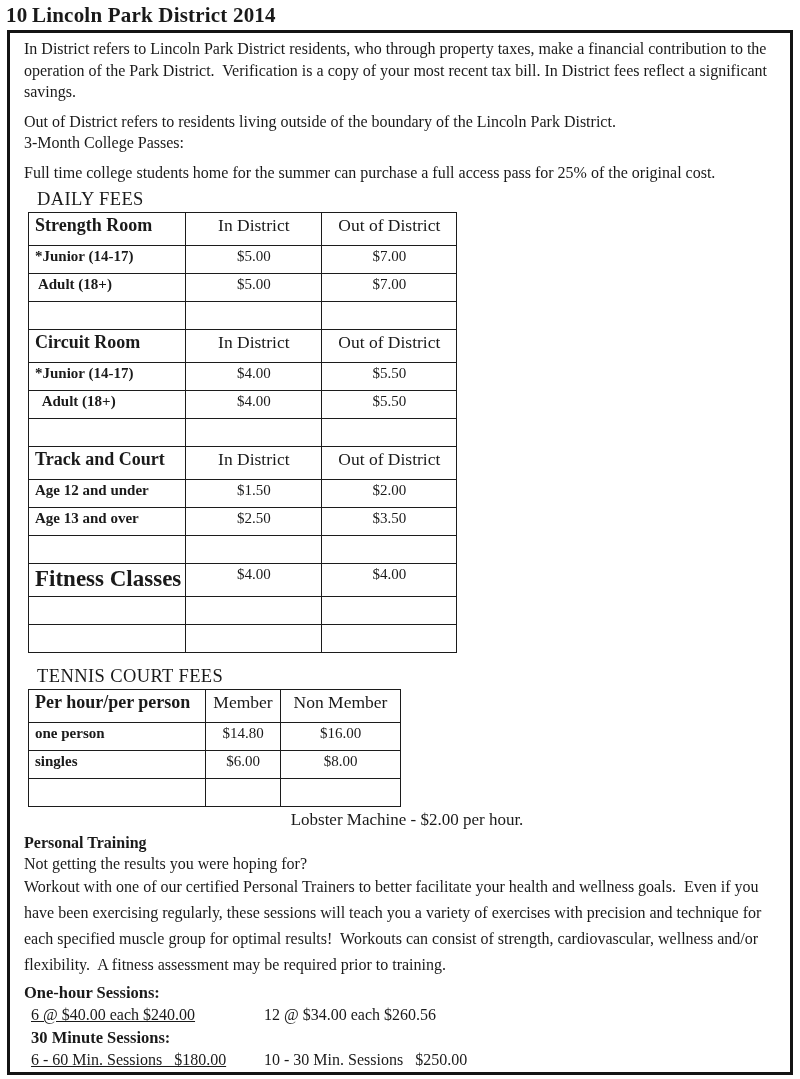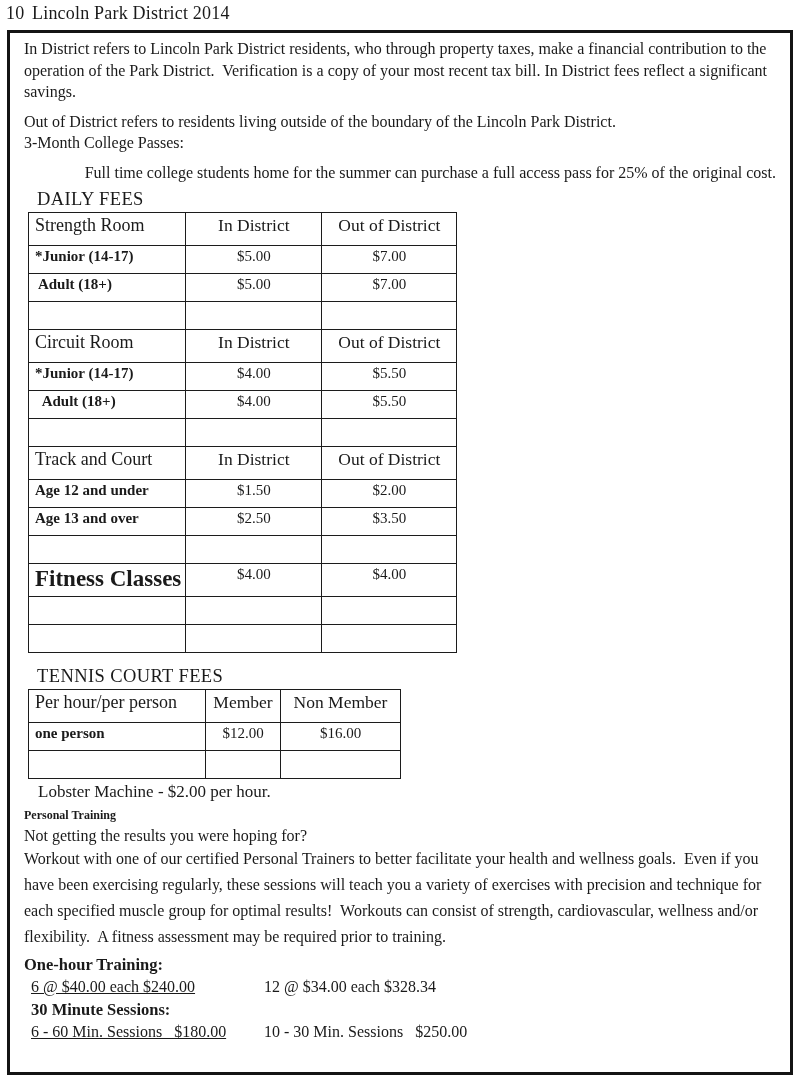--- a/index.html
+++ b/index.html
@@ -9,40 +9,40 @@
     width: 800px;
     height: 1079px;
     background: #ffffff;
     color: #1a1a1a;
     font-family: "Liberation Serif", serif;
     overflow: hidden;
   }
   .doc-header {
     position: absolute;
     top: 3px; left: 6px; right: 6px;
-    font-weight: normal;
-    font-size: 18px;
+    font-weight: bold;
+    font-size: 21px;
     letter-spacing: 0.2px;
   }
   .doc-header .num { display: inline-block; min-width: 26px; }
   .content-box {
     position: absolute;
     top: 30px; left: 7px; right: 7px; bottom: 4px;
     border: 3px solid #141414;
     padding: 5px 14px 20px 14px;
     overflow: hidden;
   }
   p { margin: 0; }
   .intro {
     font-size: 16px;
     line-height: 21.6px;
     white-space: pre-wrap;
     margin-bottom: 8px;
   }
-  .intro.last { margin-bottom: 0; text-align: right; }
+  .intro.last { margin-bottom: 0; }
   h2.section {
     font-size: 18.5px;
     font-weight: normal;
     letter-spacing: 0.4px;
     margin: 5px 0 2px 13px;
   }
   h2.section.tennis-h { margin-top: 13px; }
   table.fees {
     border-collapse: collapse;
     table-layout: fixed;
@@ -51,31 +51,32 @@
   table.fees td {
     border: 1.6px solid #1c1c1c;
     vertical-align: top;
     padding: 2px 4px 0 4px;
     white-space: pre;
     overflow: hidden;
   }
   table.fees td.c0 { text-align: left; padding-left: 6px; font-weight: bold; }
   table.fees td.c1, table.fees td.c2 { text-align: center; }
   tr.header td { height: 33px; font-size: 17.5px; }
-  tr.header td.c0 { font-weight: normal; font-size: 18px; }
+  tr.header td.c0 { font-weight: bold; font-size: 18px; }
   tr.data td  { height: 28px; font-size: 15px; }
   tr.blank td { height: 28px; }
   tr.label td { height: 33px; }
   tr.label td.c0 { font-size: 23px; }
   tr.label td.c1, tr.label td.c2 { font-size: 15px; }
   .lobster {
     font-size: 17px;
     margin: 3px 0 3px 14px;
-  }
-  .pt-head { font-weight: bold; font-size: 12px; line-height: 20px; }
+    text-align: center;
+  }
+  .pt-head { font-weight: bold; font-size: 16px; line-height: 20px; }
   .pt-line { font-size: 16px; line-height: 21.4px; white-space: pre-wrap; }
   .pt-body { font-size: 16px; line-height: 26px; white-space: pre-wrap; }
   .sess-head { font-weight: bold; font-size: 16.5px; line-height: 20px; margin-top: 5px; }
   .sess-head.thirty { margin-left: 7px; margin-top: 3px; }
   .sess-line { font-size: 16px; line-height: 21px; margin: 1px 0 0 7px; }
   .sess-line .opt1 { display: inline-block; min-width: 233px; white-space: pre; text-decoration: underline; }
   .sess-line .opt2 { white-space: pre; }
 </style>
 </head>
 <body>
@@ -190,37 +191,42 @@
           <col style="width:120px">
         </colgroup>
       <tbody>
           <tr class="header">
             <td class="c0">Per hour/per person</td>
             <td class="c1">Member</td>
             <td class="c2">Non Member</td>
           </tr>
           <tr class="data">
             <td class="c0">one person</td>
-            <td class="c1">$12.00</td>
+            <td class="c1">$14.80</td>
             <td class="c2">$16.00</td>
+          </tr>
+          <tr class="data">
+            <td class="c0">singles</td>
+            <td class="c1">$6.00</td>
+            <td class="c2">$8.00</td>
           </tr>
           <tr class="blank">
             <td class="c0"></td>
             <td class="c1"></td>
             <td class="c2"></td>
           </tr>
         </tbody>
     </table>
 
     <p class="lobster">Lobster Machine - $2.00 per hour.</p>
 
     <p class="pt-head">Personal Training</p>
     <p class="pt-line">Not getting the results you were hoping for?</p>
     <p class="pt-body">Workout with one of our certified Personal Trainers to better facilitate your health and wellness goals.  Even if you have been exercising regularly, these sessions will teach you a variety of exercises with precision and technique for each specified muscle group for optimal results!  Workouts can consist of strength, cardiovascular, wellness and/or flexibility.  A fitness assessment may be required prior to training.</p>
 
-    <p class="sess-head">One-hour Training:</p>
-    <p class="sess-line"><span class="opt1">6 @ $40.00 each $240.00</span><span class="opt2">12 @ $34.00 each $328.34</span></p>
+    <p class="sess-head">One-hour Sessions:</p>
+    <p class="sess-line"><span class="opt1">6 @ $40.00 each $240.00</span><span class="opt2">12 @ $34.00 each $260.56</span></p>
 
     <p class="sess-head thirty">30 Minute Sessions:</p>
     <p class="sess-line"><span class="opt1">6 - 60 Min. Sessions   $180.00</span><span class="opt2">10 - 30 Min. Sessions   $250.00</span></p>
 
   </div>
 </div>
 
 </body></html>

